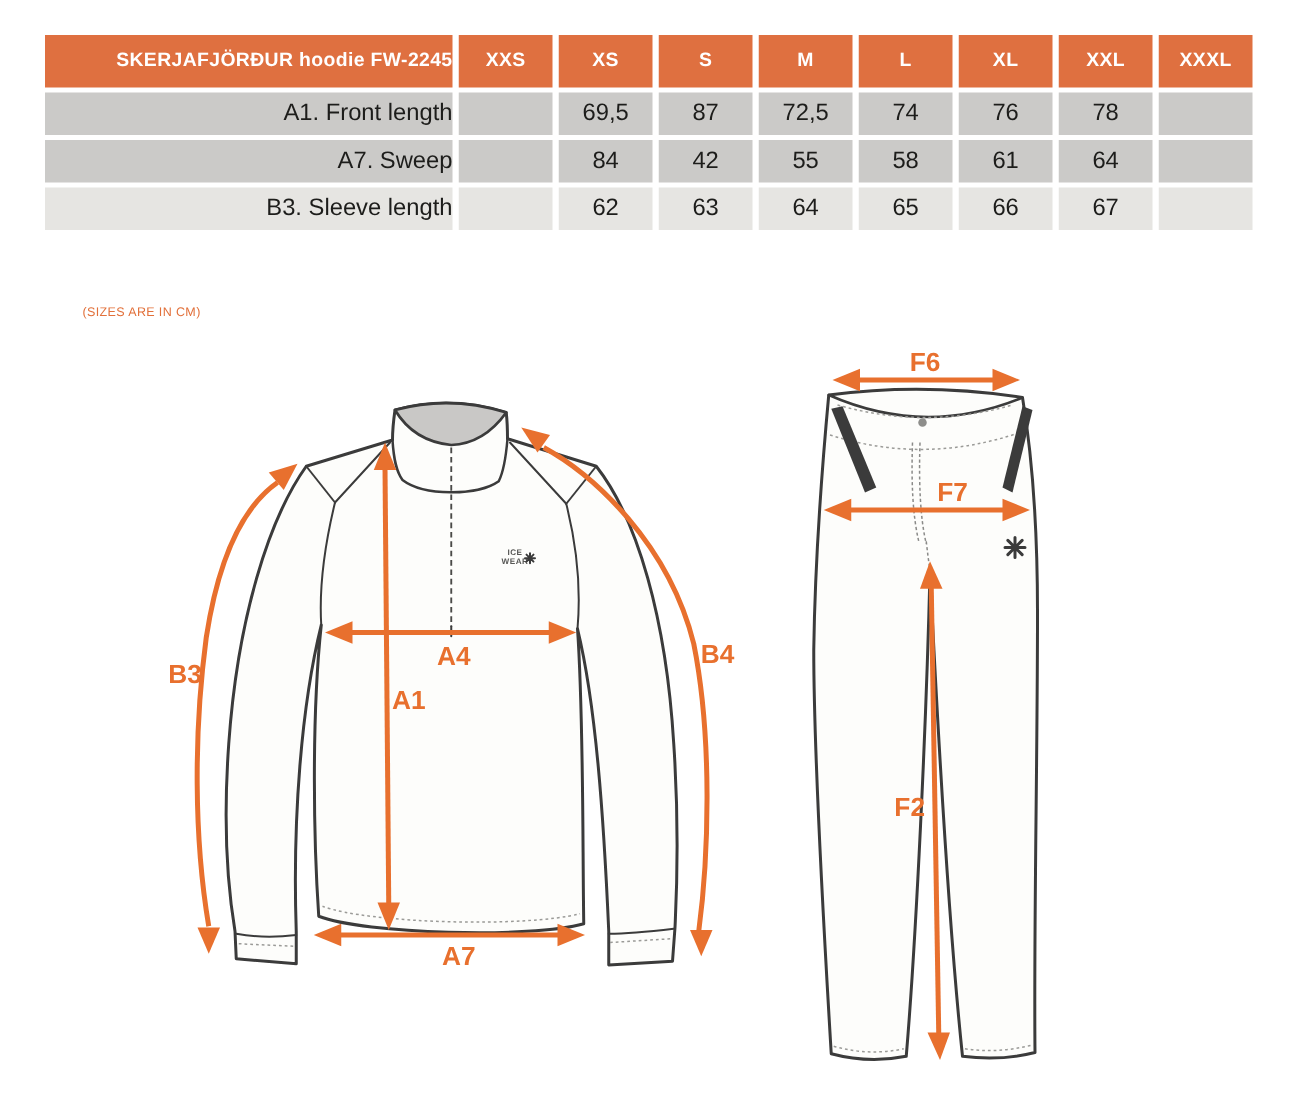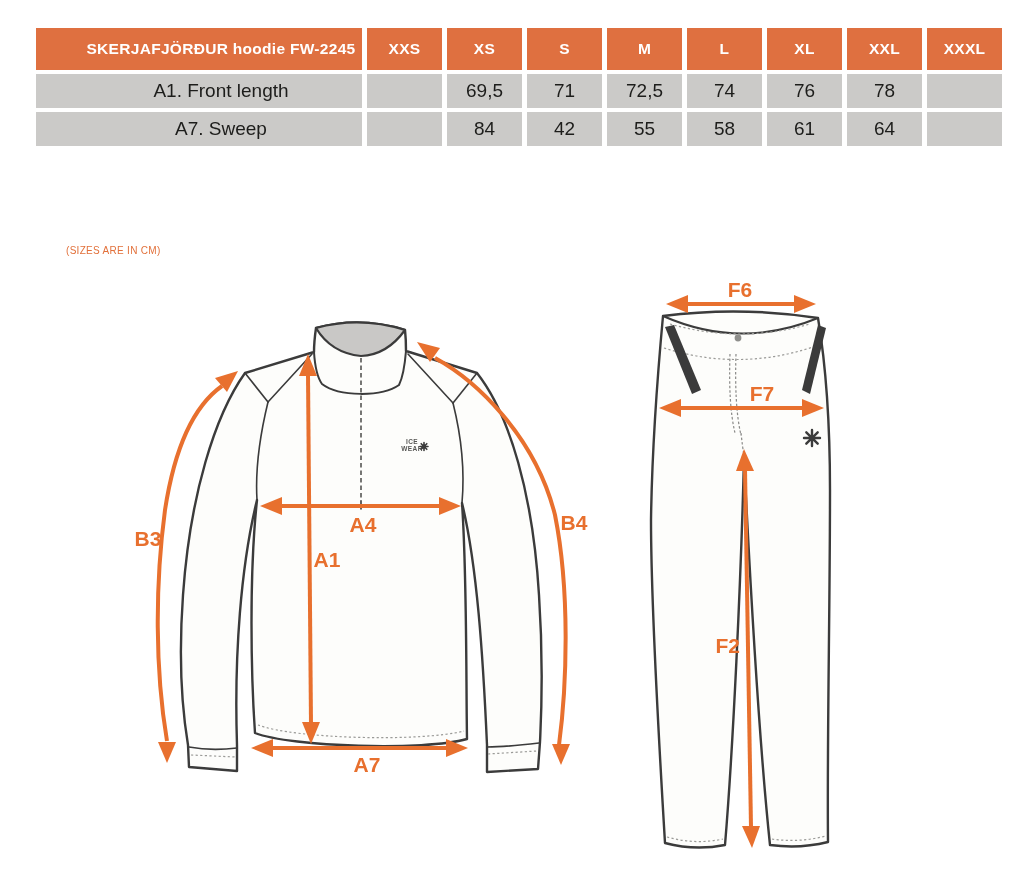--- a/index.html
+++ b/index.html
@@ -2,21 +2,21 @@
 <html style="--header-orange: #DF7040; --arrow-orange: #E8702E; --note-orange: #E2703A; --row-dark: #CBCAC8; --row-light: #E6E5E2; --cell-text: #1D1D1B; --garment-line: #3B3B3B; --collar-gray: #C9C8C6;"><head>
 <meta charset="utf-8">
 <style>
   html,body{margin:0;padding:0;background:#ffffff;}
   .page{position:relative;width:1035px;height:890px;background:#fff;overflow:hidden;
         font-family:"Liberation Sans",sans-serif;}
 
   
   table.size-table{position:absolute;left:31px;top:24px;border-collapse:separate;border-spacing:5px 4px;}
   th,td{box-sizing:border-box;padding:0;}
-  .name-col{width:326px;text-align:center;padding-left:44px;}
+  .name-col{width:326px;text-align:right;padding-left:44px;}
   .size-col{width:75px;text-align:center;}
   thead th{height:42px;background:var(--header-orange,#DF7040);color:#fff;
            font-size:15.5px;font-weight:bold;letter-spacing:.3px;}
   tbody td{height:34px;font-size:19px;color:var(--cell-text,#1D1D1B);}
   tr.dark td{background:var(--row-dark,#CBCAC8);}
   tr.light td{background:var(--row-light,#E6E5E2);}
 
   .note{position:absolute;left:66px;top:245px;color:var(--note-orange,#E2703A);
         font-size:10px;letter-spacing:.3px;}
 
@@ -57,36 +57,47 @@
           <th class="size-col">XL</th>
           <th class="size-col">XXL</th>
           <th class="size-col">XXXL</th>
         </tr>
     </thead>
     <tbody>
         <tr class="dark">
           <td class="name-col">A1. Front length</td>
           <td class="size-col"></td>
           <td class="size-col">69,5</td>
-          <td class="size-col">71</td>
+          <td class="size-col">87</td>
           <td class="size-col">72,5</td>
           <td class="size-col">74</td>
           <td class="size-col">76</td>
           <td class="size-col">78</td>
           <td class="size-col"></td>
         </tr>
         <tr class="dark">
           <td class="name-col">A7. Sweep</td>
           <td class="size-col"></td>
           <td class="size-col">84</td>
           <td class="size-col">42</td>
           <td class="size-col">55</td>
           <td class="size-col">58</td>
           <td class="size-col">61</td>
           <td class="size-col">64</td>
+          <td class="size-col"></td>
+        </tr>
+        <tr class="light">
+          <td class="name-col">B3. Sleeve length</td>
+          <td class="size-col"></td>
+          <td class="size-col">62</td>
+          <td class="size-col">63</td>
+          <td class="size-col">64</td>
+          <td class="size-col">65</td>
+          <td class="size-col">66</td>
+          <td class="size-col">67</td>
           <td class="size-col"></td>
         </tr>
       </tbody>
   </table>
 
   <div class="note">(SIZES ARE IN CM)</div>
 
   <svg class="hoodie" width="490" height="490" viewBox="0 0 490 490" xmlns="http://www.w3.org/2000/svg">
 
     <path class="garment" d="

